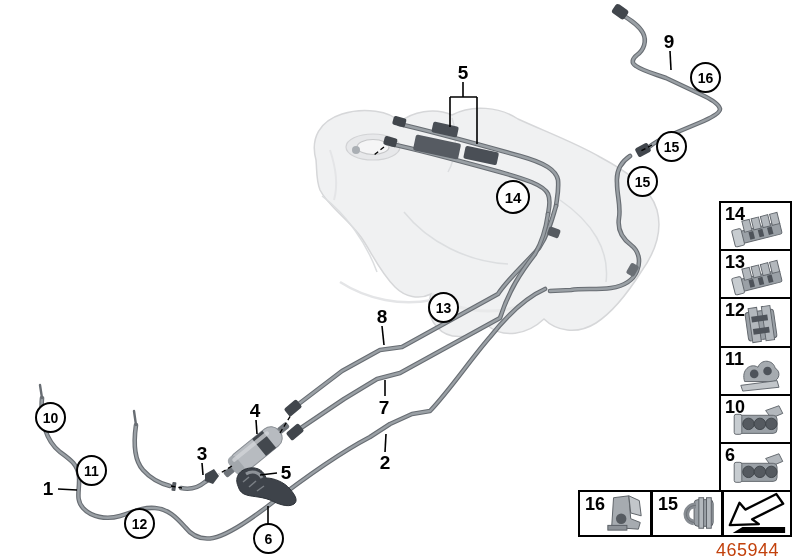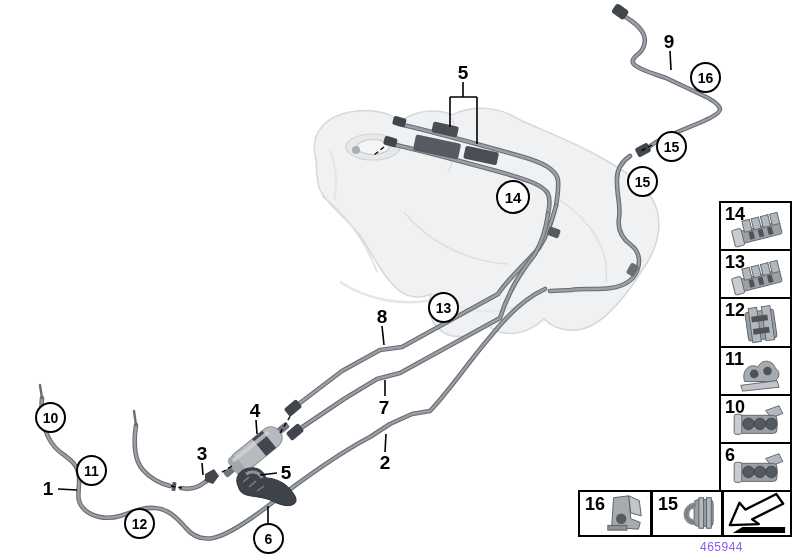--- a/index.html
+++ b/index.html
@@ -22,22 +22,22 @@
   
   .legend-col{position:absolute;left:719px;top:201px;width:73px;height:291px;
       border:2px solid #000;background:#fff;box-sizing:border-box;display:flex;flex-direction:column;}
   .lcell{flex:1;position:relative;border-bottom:2px solid #000;}
   .lcell:last-child{border-bottom:none;}
   .lnum{position:absolute;left:4px;top:2px;font-weight:bold;font-size:18px;line-height:1;}
   .licon{position:absolute;right:1px;bottom:1px;}
   .bbox{position:absolute;top:490px;height:47px;border:2px solid #000;background:#fff;box-sizing:border-box;}
   .bbox .lnum{left:5px;top:3px;}
   .bbox .licon{right:2px;bottom:2px;}
-  .footer-num{position:absolute;left:700px;top:540px;width:95px;text-align:left;
-      font-size:12px;color:#8b5cf6;letter-spacing:.5px;}
+  .footer-num{position:absolute;left:700px;top:540px;width:95px;text-align:center;
+      font-size:18px;color:#c2410c;letter-spacing:.5px;}
 </style>
 </head>
 <body>
 
 <div class="stage">
 
   <svg class="art" width="800" height="560" viewBox="0 0 800 560">
     <defs>
       <path id="p17a" d="M399,124 C430,131 470,142 520,156 C545,163 556,170 558,180 C559,190 557,198 556,206"></path>
       <path id="p17b" d="M391,144 C420,150 460,161 500,172 C525,179 544,185 548,194 C551,201 549,208 548,214"></path>

